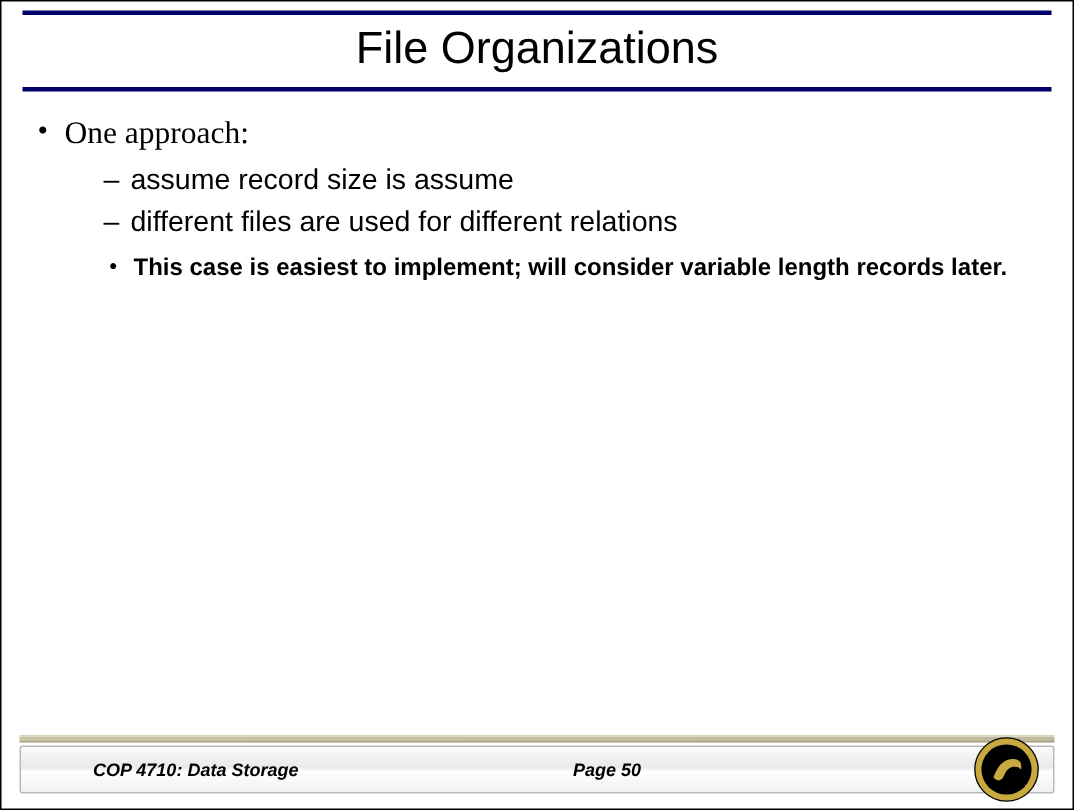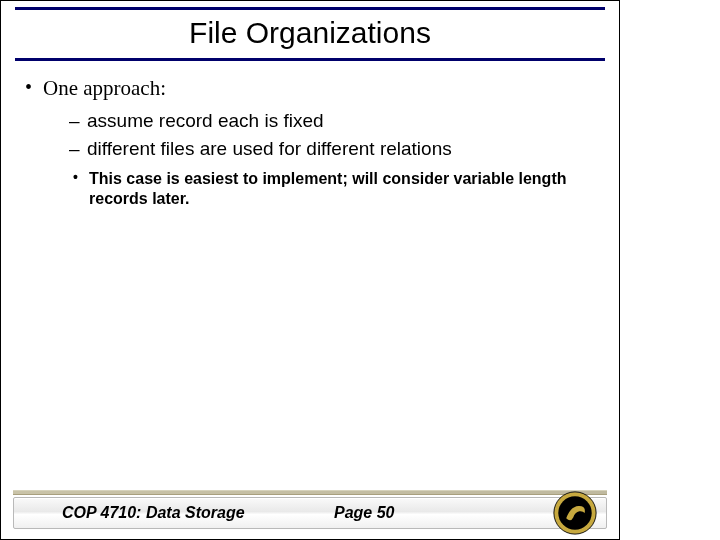--- a/index.html
+++ b/index.html
@@ -5,21 +5,21 @@
   html, body {
     margin: 0;
     padding: 0;
     width: 720px;
     height: 540px;
     font-family: Arial, Helvetica, sans-serif;
     overflow: hidden;
     background: #fff;
   }
   .slide {
-    width: 620px;
+    width: 716px;
     height: 540px;
     box-sizing: border-box;
     border: 1px solid #000;
     position: relative;
     background: #fff;
   }
   .title-band {
     border-top: 3px solid #00006b;
     border-bottom: 3px solid #00006b;
     margin: 6px 14px 0 14px;
@@ -98,21 +98,21 @@
   }
   .footer-bar {
     position: relative;
     height: 30px;
     background: linear-gradient(to bottom, #fafafa 0%, #e9e9e9 45%, #ffffff 55%, #f0f0f0 100%);
     border: 1px solid #b9b9b9;
     border-radius: 2px;
     box-shadow: inset 0 1px 0 #fff;
     display: flex;
     align-items: center;
-    font-size: 16px;
+    font-size: 12px;
     font-weight: bold;
     font-style: italic;
     color: #000;
     font-family: Arial, Helvetica, sans-serif;
   }
   .footer-left { flex: 1; padding-left: 48px; }
   .footer-center { flex: 1; text-align: left; }
   .footer-right { flex: 1; text-align: left; padding-left: 20px; }
   .footer-line {
     position: absolute;
@@ -137,21 +137,21 @@
 
 <div class="slide">
 
   <div class="title-band">File Organizations</div>
 
   <div class="body">
     <ul class="top">
       <li>
         <span>One approach:</span>
         <ul class="sub1">
-          <li>assume record each is fixed</li>
+          <li>assume record size is assume</li>
           <li>different files are used for different relations</li>
         </ul>
         <ul class="sub2">
           <li>This case is easiest to implement; will consider variable length records later.</li>
         </ul>
       </li>
     </ul>
   </div>
 
   <div class="footer-line"></div>

